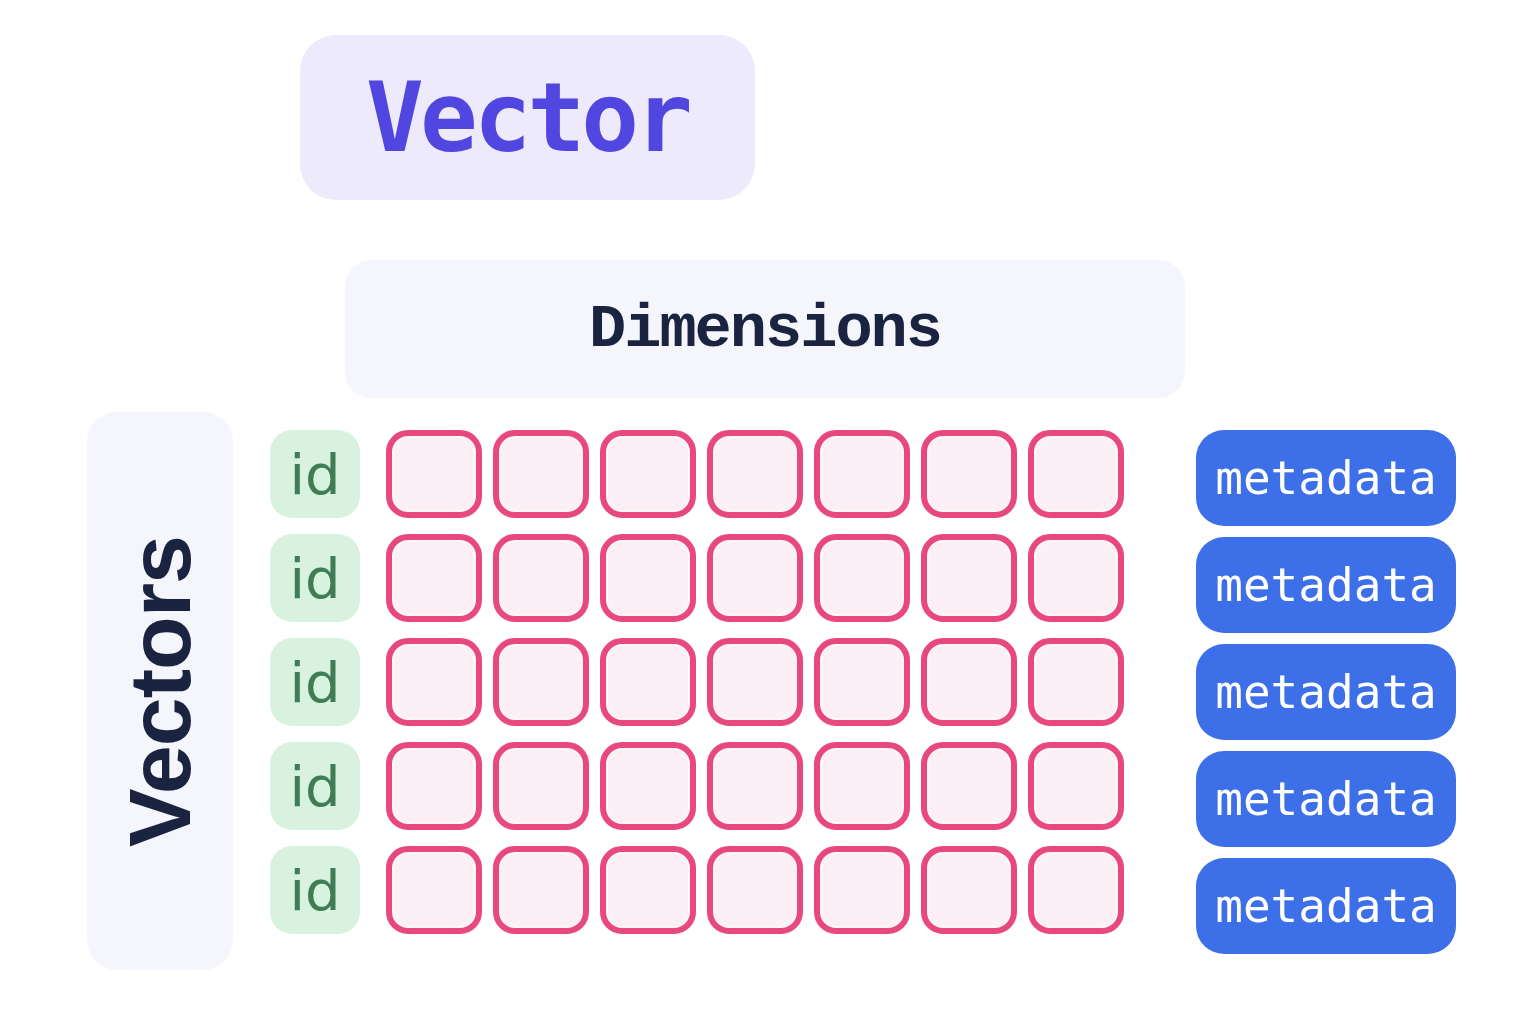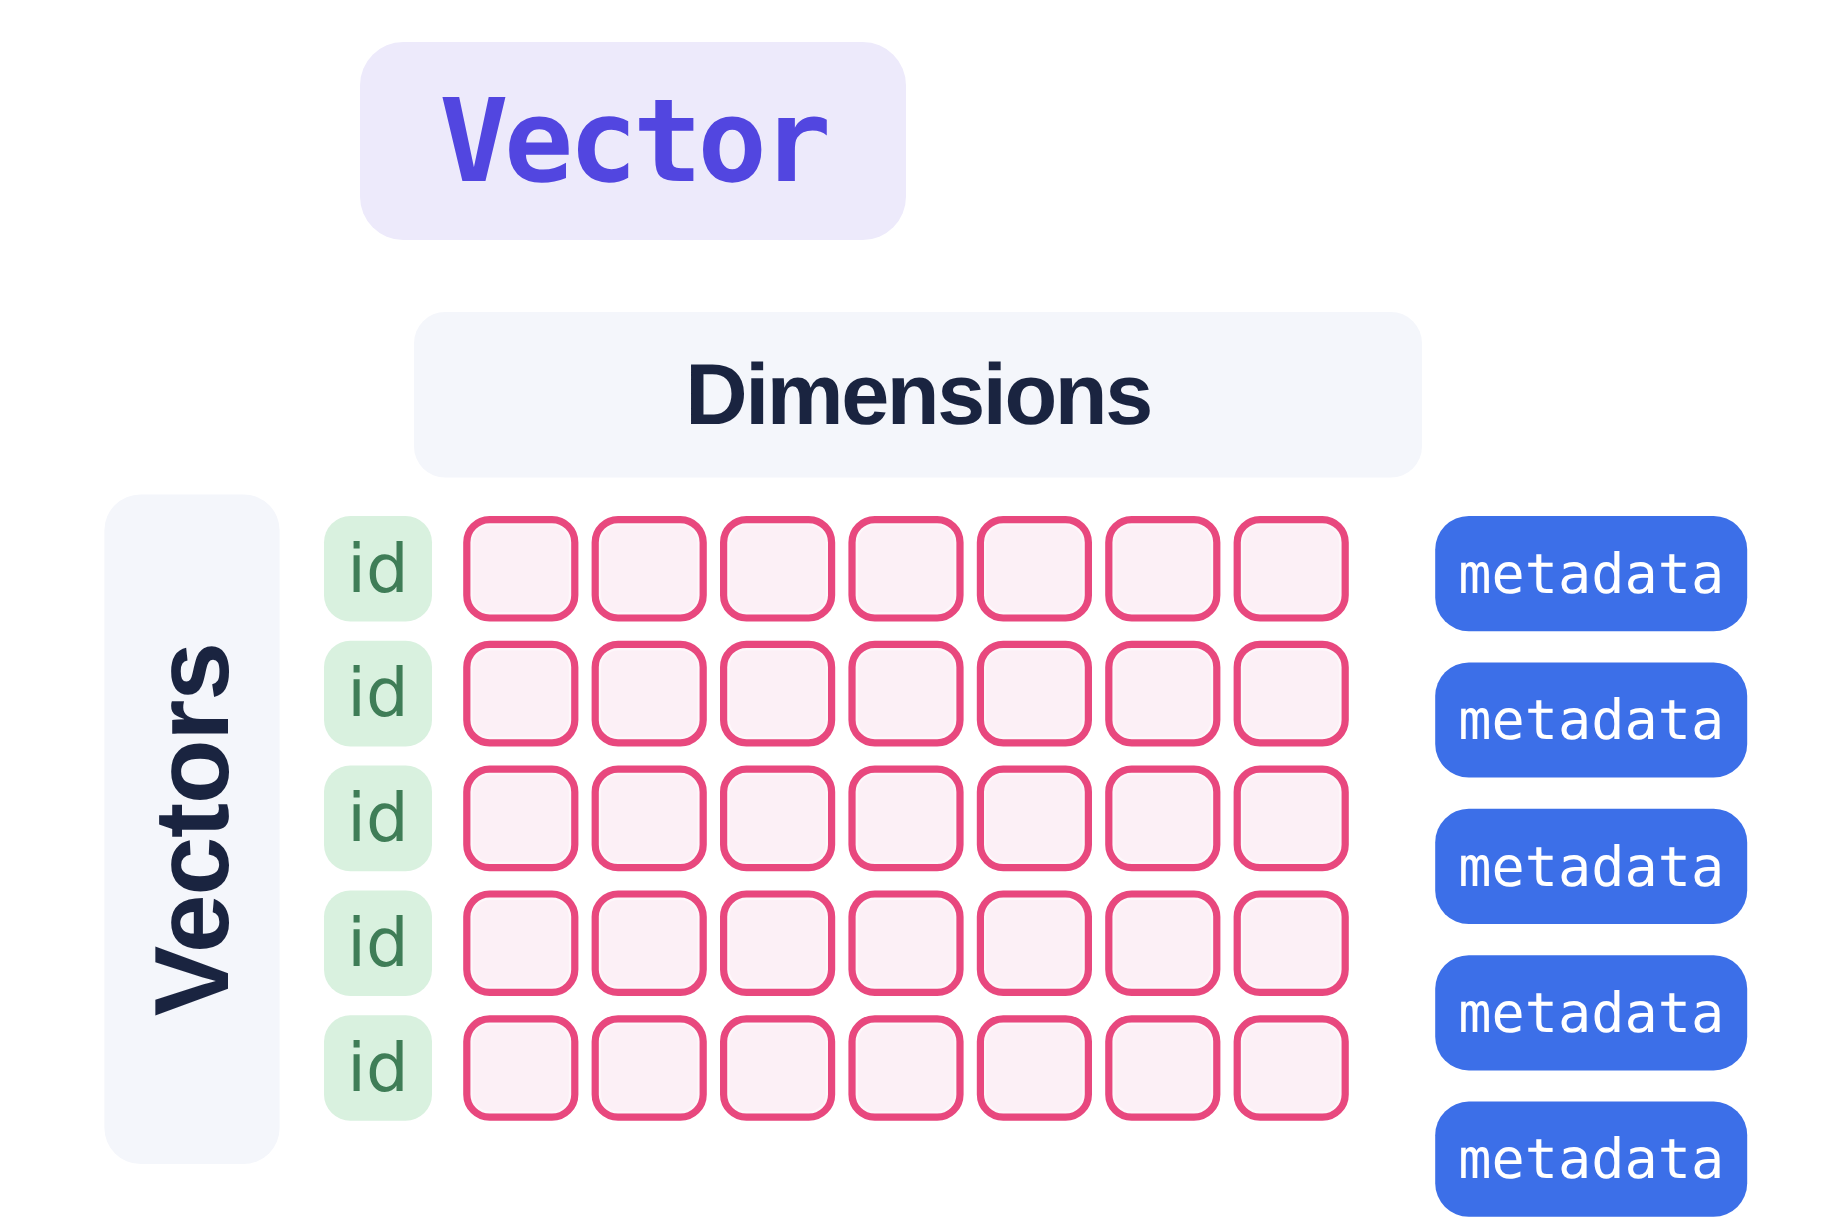--- a/index.html
+++ b/index.html
@@ -51,24 +51,25 @@
     top: 260px;
     width: 840px;
     height: 138px;
     border-radius: 26px;
     background: var(--panel-bg, #F4F6FB);
     display: flex;
     align-items: center;
     justify-content: center;
   }
   .dims-label {
-    font-size: 72px;
+    font-size: 62px;
     font-weight: bold;
     letter-spacing: -2px;
     color: var(--heading-navy, #1A2440);
+    font-family: Liberation Mono, monospace;
   }
 
   
   .vectors-box {
     position: absolute;
     left: 87px;
     top: 412px;
     width: 146px;
     height: 558px;
     border-radius: 30px;
@@ -129,21 +130,21 @@
   }
   .dim-cell:last-child { margin-right: 0; }
 
   
   .meta-col {
     position: absolute;
     left: 1196px;
     top: 430px;
     display: flex;
     flex-direction: column;
-    gap: 26px;
+    gap: 11px;
   }
   .meta-pill {
     width: 260px;
     height: 96px;
     border-radius: 28px;
     background: var(--metadata-bg, #3C6FE8);
     color: var(--metadata-text, #FFFFFF);
     font-family: "DejaVu Sans Mono", monospace;
     font-size: 46px;
     display: flex;

